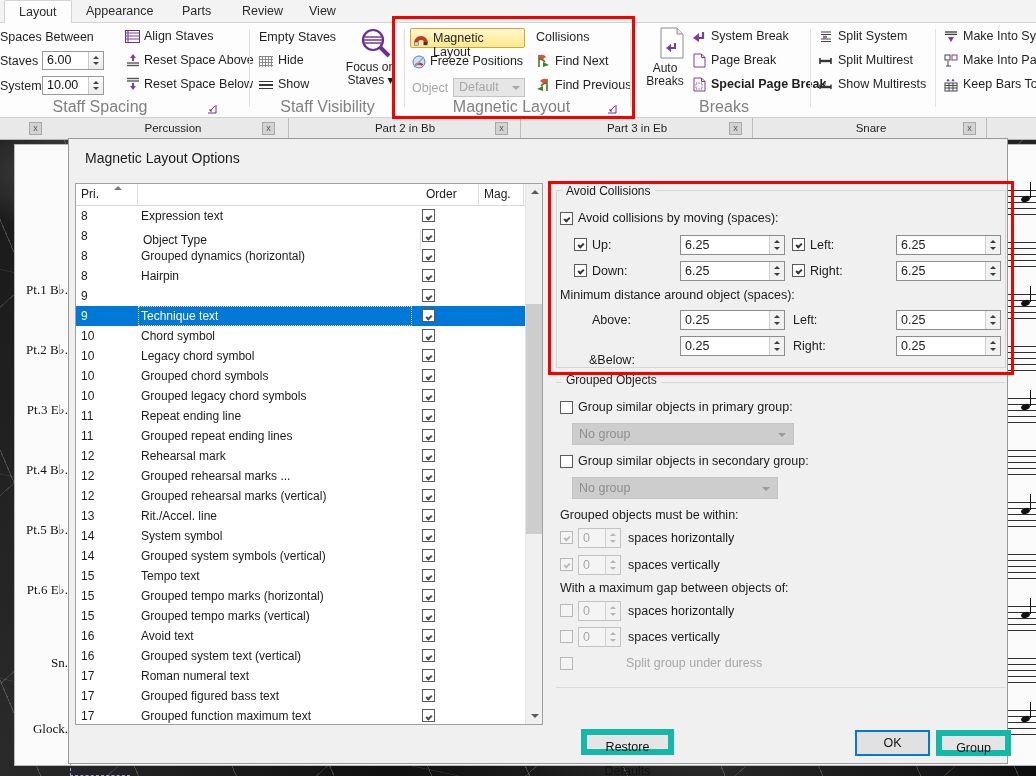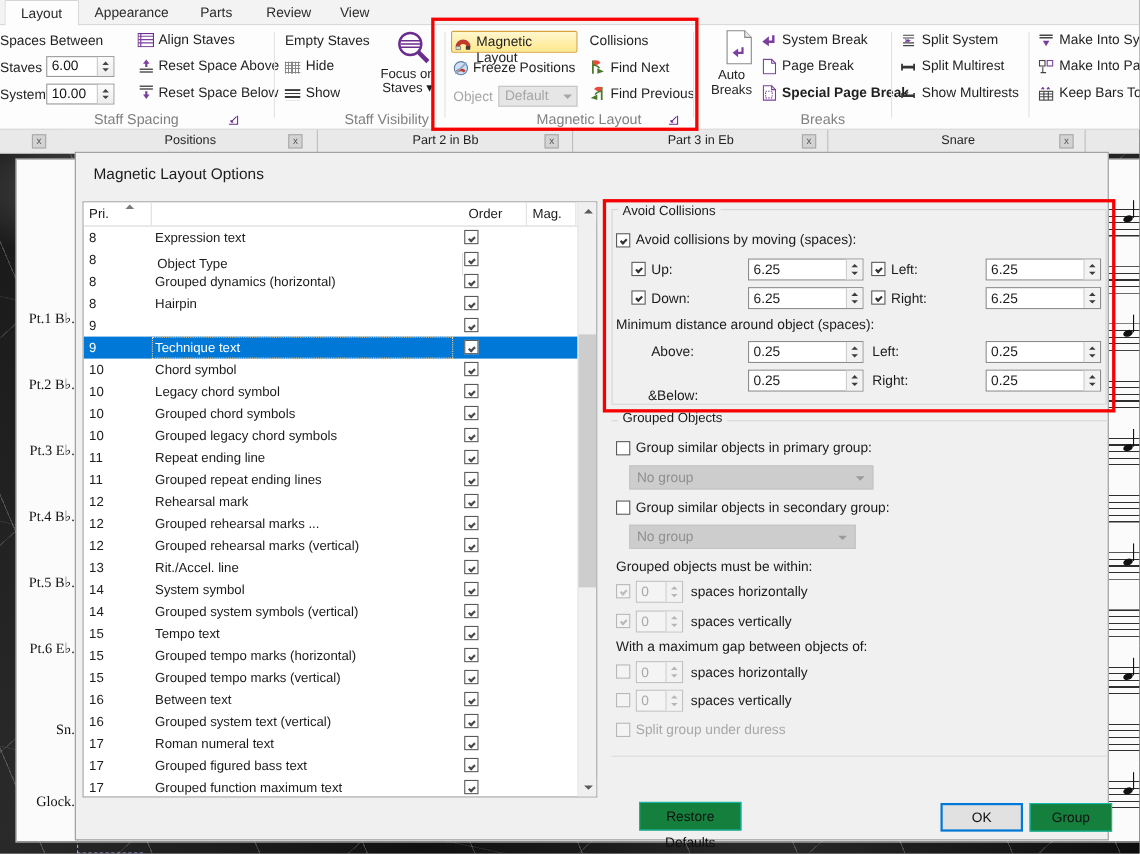--- a/index.html
+++ b/index.html
@@ -53,21 +53,21 @@
   .rtab{ position:absolute; top:0; height:23px; line-height:23px; padding:0 14px;
     font-size:12.5px; color:#2b2b2b; cursor:default; }
   .rtab.active{ background:#fdfdfd; border:1px solid #d4d4d4; border-bottom:1px solid #fdfdfd;
     border-radius:2px 2px 0 0; height:24px; }
 
   #ribbon-body{ position:absolute; left:0; top:23px; width:100%; height:95px; background:#fdfdfd;
     border-bottom:1px solid #d0d0d0; }
   .grp{ position:absolute; top:0; height:95px; }
   .grp-sep{ position:absolute; top:6px; width:1px; height:78px; background:#e2e2e2; }
   .grp-title{ position:absolute; bottom:2px; width:100%; text-align:center;
-    font-size:13px; color:#808080;margin-left:24px; }
+    font-size:16px; color:#808080; }
   .rb-item{ position:absolute; font-size:12.5px; color:#1f1f1f; white-space:nowrap; }
   .rb-lbl{ position:absolute; font-size:12.5px; color:#1f1f1f; white-space:nowrap; }
   .rb-dis{ color:#a6a6a6 !important; }
   .spin{ position:absolute; height:19px; border:1px solid #9a9a9a; background:#fff;
     font-size:12.5px; line-height:17px; padding-left:4px; color:#111; }
   .spin .arrs{ position:absolute; right:0; top:0; width:15px; height:17px;
     border-left:1px solid #c8c8c8; background:linear-gradient(#fbfbfb,#ececec); }
   .spin .arrs i{ position:absolute; left:4px; width:0;height:0;
     border-left:3px solid transparent;border-right:3px solid transparent; }
   .spin .arrs i.u{ top:4px; border-bottom:3px solid #444; }
@@ -129,40 +129,40 @@
 
   
   .gbox{ position:absolute; border:1px solid #d6d6d6; }
   .gbox-lbl{ position:absolute; background:#f0f0f0; padding:0 4px; font-size:12px; color:#1b1b1b; }
   .ck{ position:absolute; width:13px; height:13px; border:1px solid #5a5a5a; background:#fff; }
   .ck.on::after{ content:""; position:absolute; left:3px; top:4px; width:4px; height:2px;
     border-left:2px solid #333; border-bottom:2px solid #333; transform:rotate(-45deg); }
   .ck.dis{ border-color:#b8b8b8; background:#f4f4f4; }
   .ck.dis.on::after{ border-color:#bbb; }
   .flbl{ position:absolute; font-size:12.5px; color:#1b1b1b; white-space:nowrap; }
-  .flbl.dis{ color:#a8a8a8; }
+  .flbl.dis{ color:#a8a8a8;margin-left:48px; }
   .fbox{ position:absolute; height:20px; border:1px solid #8d8d8d; background:#fff;
     font-size:12.5px; line-height:18px; padding-left:4px; color:#1b1b1b; }
   .fbox.dis{ border-color:#c2c2c2; background:#f4f4f4; color:#a8a8a8; }
   .fbox .sp{ position:absolute; right:0; top:0; width:15px; height:18px;
     border-left:1px solid #cfcfcf; background:#f2f2f2; }
   .fbox .sp i{ position:absolute; left:4px; width:0;height:0;
     border-left:3px solid transparent;border-right:3px solid transparent; }
   .fbox .sp i.u{ top:4px; border-bottom:3px solid #3b3b3b; }
   .fbox .sp i.d{ bottom:4px; border-top:3px solid #3b3b3b; }
   .fbox.dis .sp i.u{ border-bottom-color:#b6b6b6; }
   .fbox.dis .sp i.d{ border-top-color:#b6b6b6; }
   .dcombo{ position:absolute; height:22px; background:#cdcdcd; border:1px solid #c4c4c4;
     font-size:12.5px; line-height:20px; padding-left:6px; color:#8f8f8f; }
   .dcombo .cv{ position:absolute; right:7px; top:9px; width:0;height:0;
     border-left:4px solid transparent;border-right:4px solid transparent;border-top:4px solid #9a9a9a; }
 
   .hrule{ position:absolute; height:1px; background:#dcdcdc; }
 
-  .btn{ position:absolute; height:26px; background:#15803d; border:1px solid #14b8a6;
+  .btn{ position:absolute; height:26px; background:#e5e5e5; border:6px solid #14b8a6;
     font-size:12.5px; line-height:24px; text-align:center; color:#111; }
   .btn.primary{ border:2px solid #0078d7; background:#e1e1e1; line-height:22px; }
 
   
   .redrect{ position:absolute; border:3px solid #f60000; pointer-events:none; z-index:60; }
 </style>
 </head>
 <body>
 
 <div id="score-bg"></div>
@@ -452,21 +452,21 @@
         <span style="margin-left:19px;">Keep Bars Together</span>
       </div>
     </div>
 
   </div>
 </div>
 
 <div id="parttabs">
   <div class="ptab-x" style="left:29px;">x</div>
   <div class="ptab" style="left:58px; width:231px;">
-    <span>Positions</span>
+    <span>Percussion</span>
   </div>
   <div class="ptab-x" style="left:262px;">x</div>
   <div class="ptab" style="left:290px; width:231px;">
     <span>Part 2 in Bb</span>
   </div>
   <div class="ptab-x" style="left:495px;">x</div>
   <div class="ptab" style="left:522px; width:231px;">
     <span>Part 3 in Eb</span>
   </div>
   <div class="ptab-x" style="left:729px;">x</div>
@@ -616,21 +616,21 @@
         <div class="cbx"></div>
       </div>
       <div class="lrow" style="top: 400px;">
         <span class="c-pri">15</span>
         <span class="c-obj">Grouped tempo marks (vertical)</span>
         <span class="c-ord">10</span>
         <div class="cbx"></div>
       </div>
       <div class="lrow" style="top: 420px;">
         <span class="c-pri">16</span>
-        <span class="c-obj">Between text</span>
+        <span class="c-obj">Avoid text</span>
         <span class="c-ord">10</span>
         <div class="cbx"></div>
       </div>
       <div class="lrow" style="top: 440px;">
         <span class="c-pri">16</span>
         <span class="c-obj">Grouped system text (vertical)</span>
         <span class="c-ord">10</span>
         <div class="cbx"></div>
       </div>
       <div class="lrow" style="top: 460px;">

